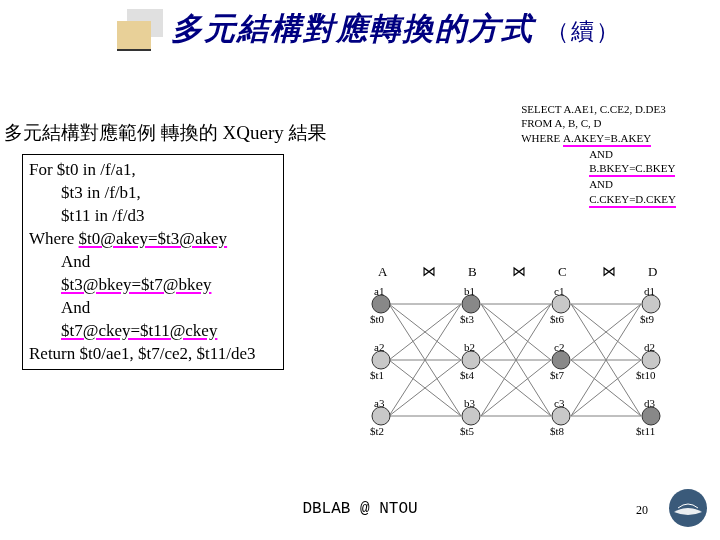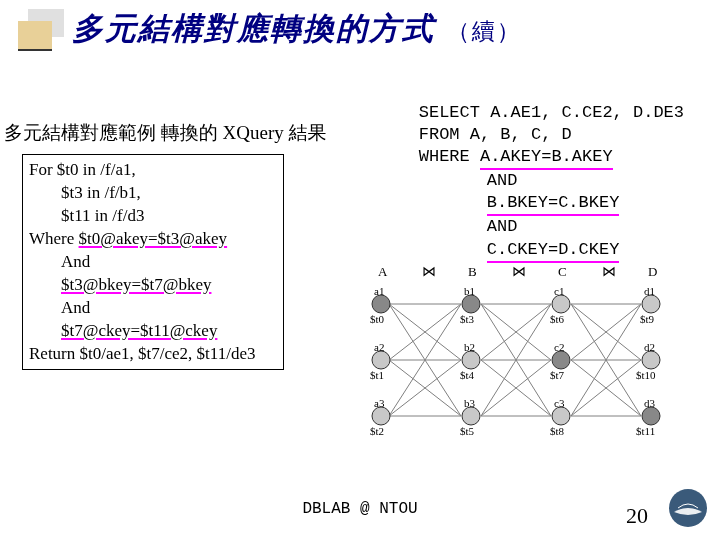--- a/index.html
+++ b/index.html
@@ -8,20 +8,21 @@
     height: 540px;
     background: #ffffff;
     font-family: "Times New Roman", serif;
     position: relative;
     overflow: hidden;
   }
   .header {
     display: flex;
     align-items: center;
     padding: 8px 0 0 18px;
+    justify-content: center;
   }
   .header-square {
     width: 46px;
     height: 40px;
     position: relative;
   }
   .header-square::before {
     content: "";
     position: absolute;
     left: 10px;
@@ -73,24 +74,24 @@
   }
   .xquery-box .indent1 { padding-left: 32px; }
   .underline-red {
     text-decoration: underline;
     text-decoration-color: #FF00FF;
     text-decoration-thickness: 2px;
     text-underline-offset: 2px;
   }
   .sql-box {
     position: absolute;
-    right: 36px;
+    right: 44px;
     top: 102px;
-    font-family: Liberation Mono, monospace;
-    font-size: 17px;
+    font-family: Liberation Serif, serif;
+    font-size: 11px;
     line-height: 1.3;
   }
   .sql-box .indent { padding-left: 68px; }
   .sql-underline {
     border-bottom: 2px solid #FF00FF;
     padding-bottom: 0px;
     display: inline-block;
   }
   .diagram {
     position: absolute;
@@ -104,23 +105,23 @@
     position: absolute;
     bottom: 22px;
     width: 100%;
     display: flex;
     justify-content: center;
     font-family: Liberation Mono, monospace;
     font-size: 16px;
   }
   .pagenr {
     position: absolute;
-    bottom: 11px;
+    bottom: 22px;
     right: 72px;
-    font-size: 22px;
+    font-size: 12px;
   }
   .logo {
     position: absolute;
     bottom: 12px;
     right: 12px;
     width: 40px;
     height: 40px;
   }
 </style>
 </head>

